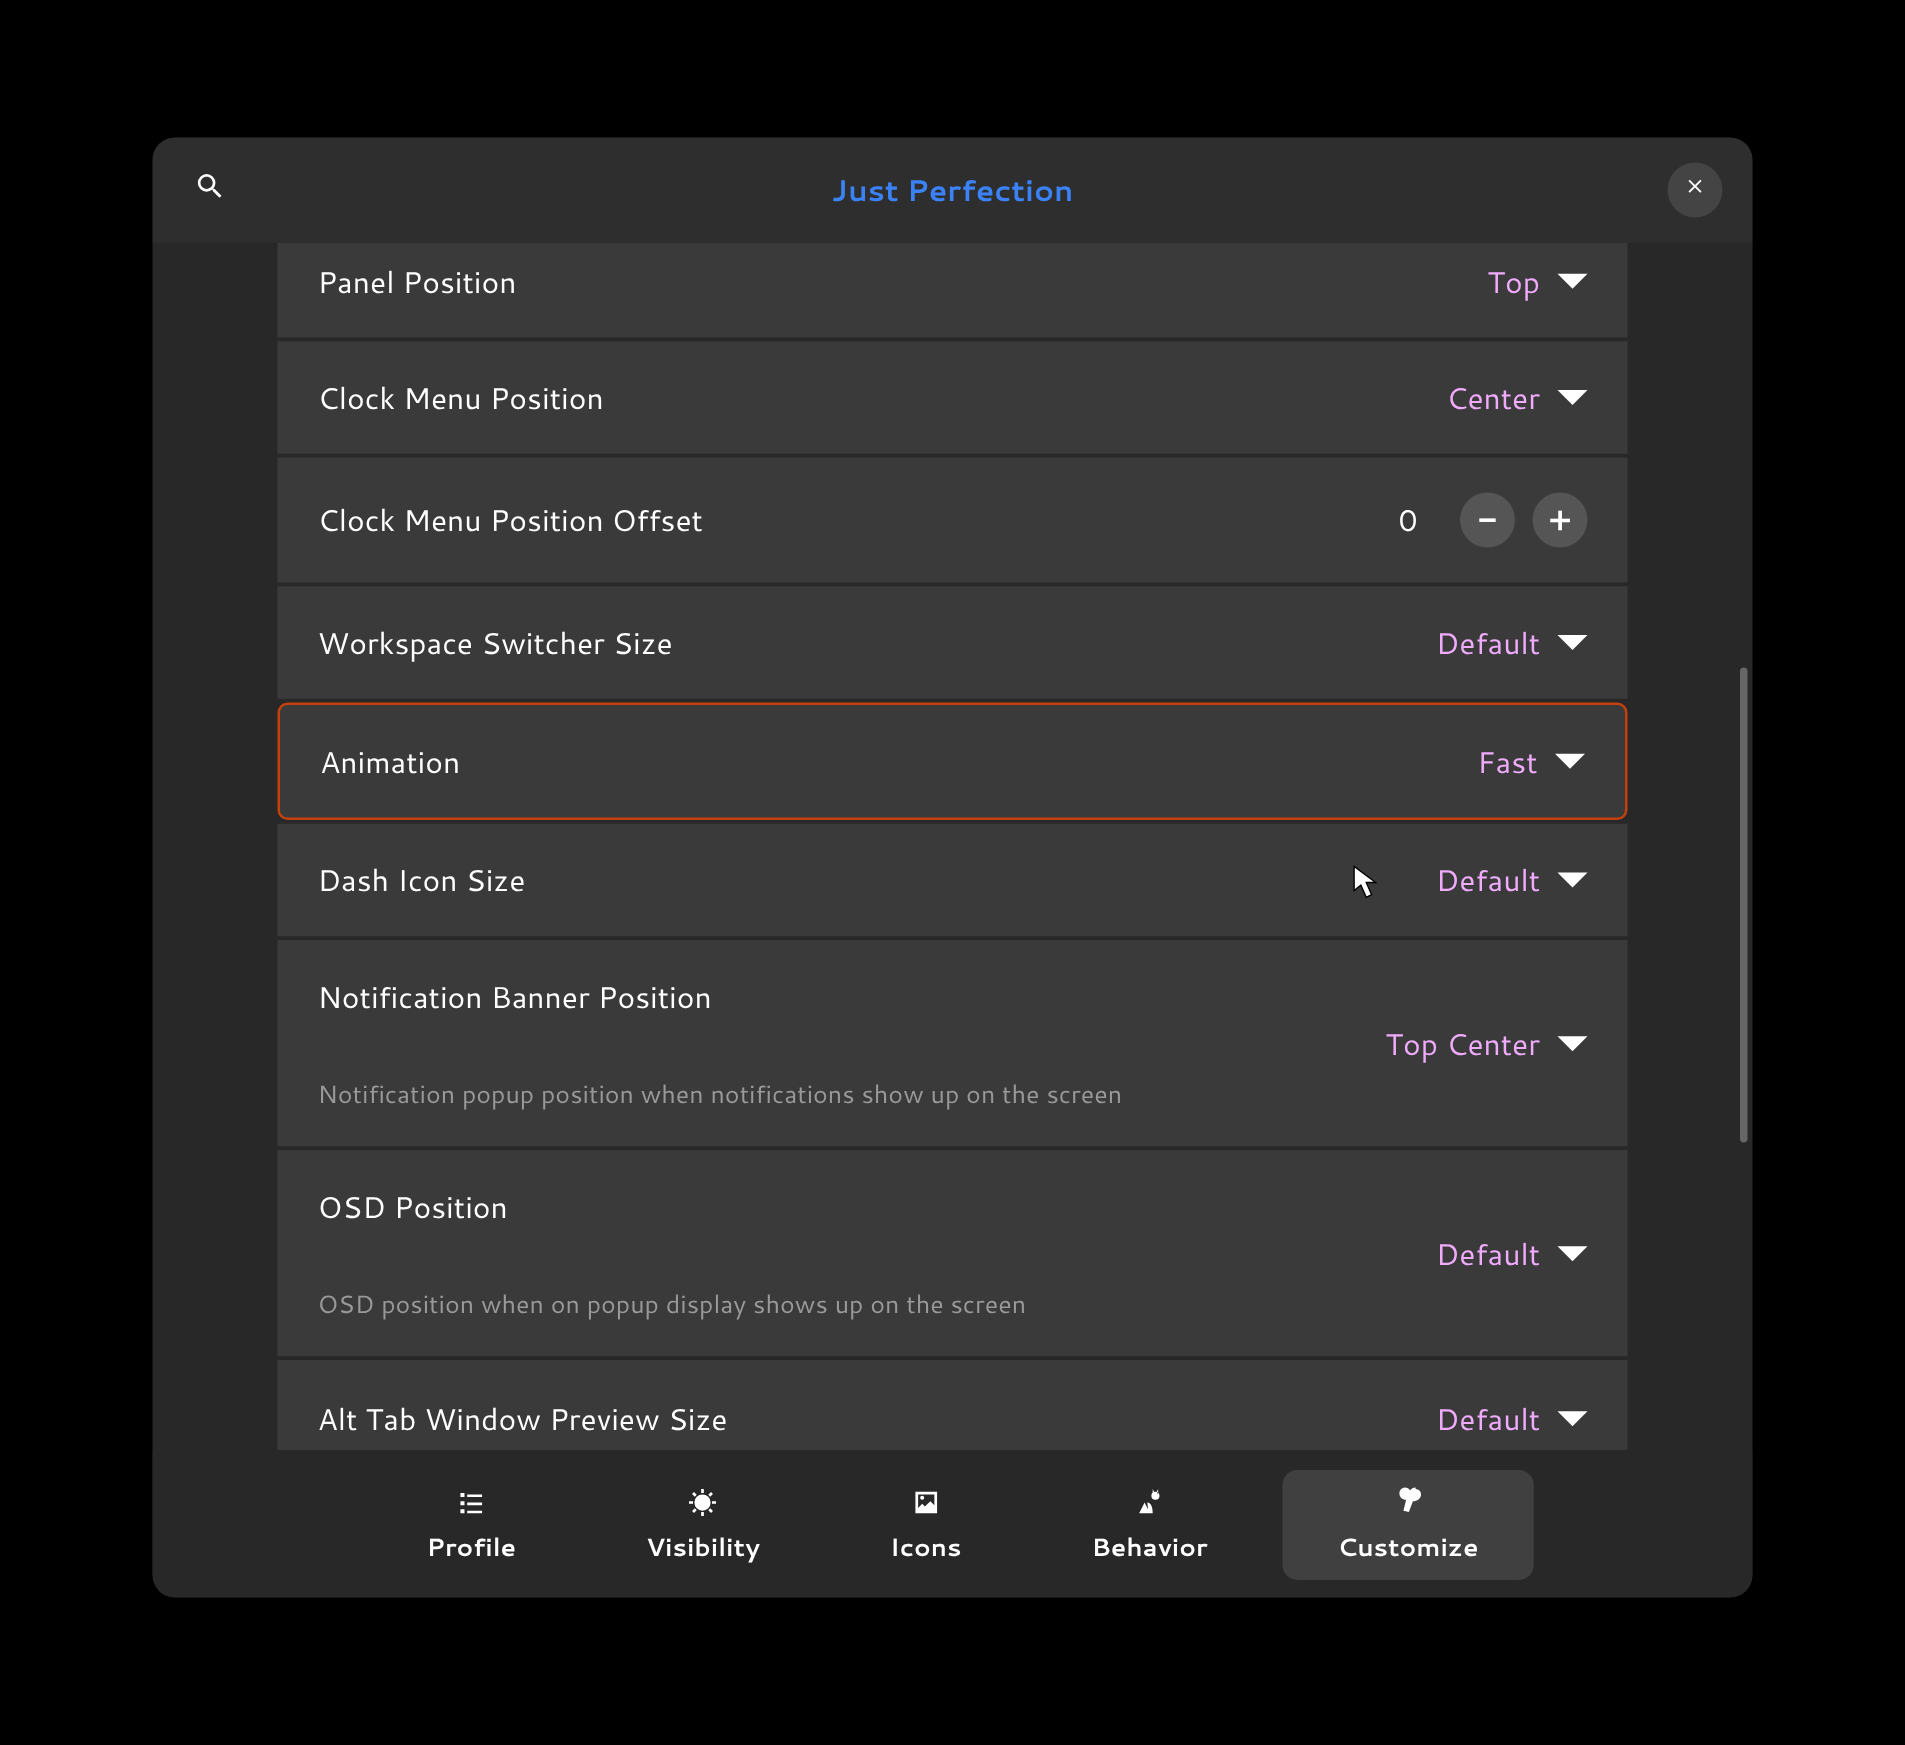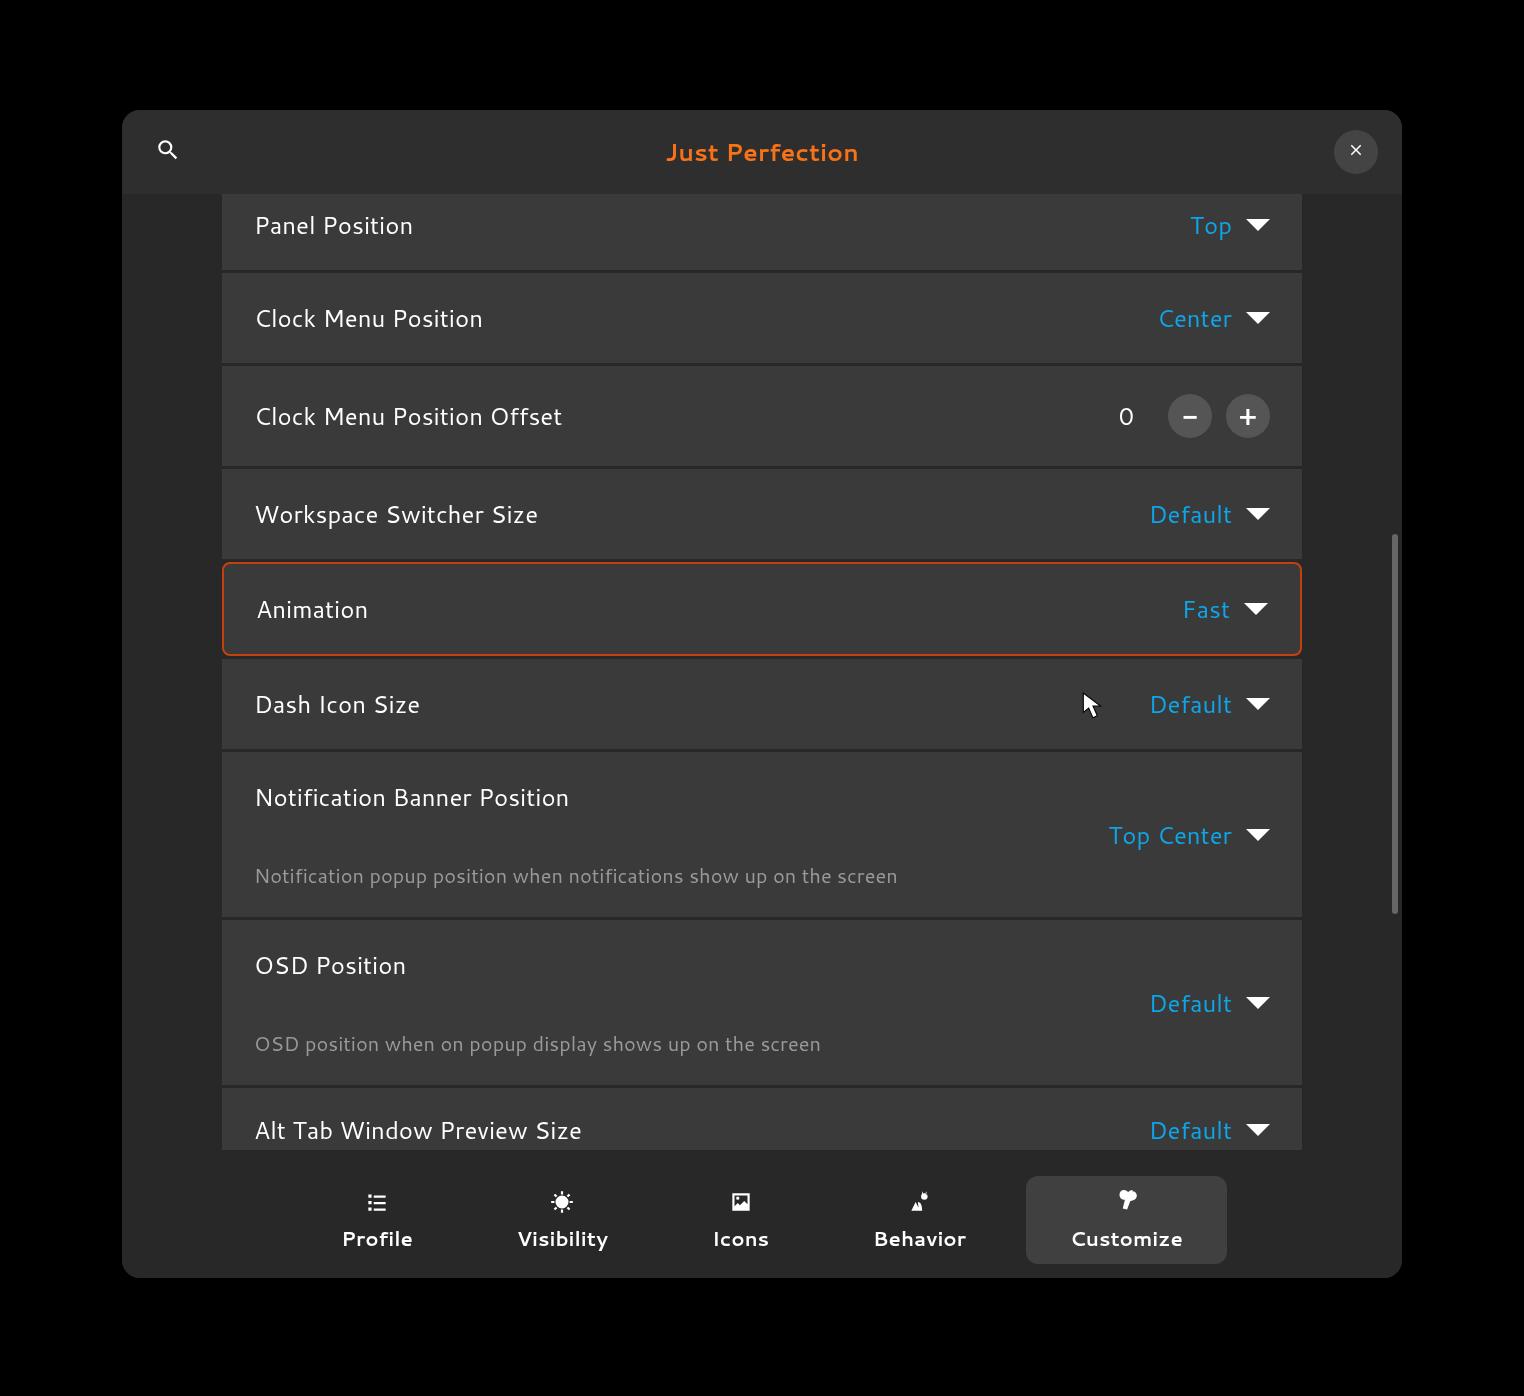--- a/index.html
+++ b/index.html
@@ -28,21 +28,21 @@
 
 .header {
   display: flex;
   align-items: center;
   justify-content: space-between;
   padding: 20px 24px;
   background: #2e2e2e;
 }
 
 .header-title {
-  color: #f97316;
+  color: #3b82f6;
   font-size: 24px;
   font-weight: 700;
   flex: 1;
   text-align: center;
 }
 
 .icon-btn {
   width: 44px;
   height: 44px;
   display: flex;
@@ -87,21 +87,21 @@
   padding-top: 14px;
 }
 
 .setting-row.selected {
   border: 2px solid #c2410c;
   border-radius: 8px;
 }
 
 .setting-row.last-partial {
   padding-bottom: 6px;
-  height: 62px;
+  height: 72px;
 }
 
 .setting-label {
   color: #fff;
   font-size: 24px;
   font-weight: 500;
 }
 
 .setting-subtitle {
   color: #999;
@@ -115,21 +115,21 @@
   gap: 41px;
 }
 
 .setting-control {
   display: flex;
   align-items: center;
   gap: 14px;
 }
 
 .setting-value {
-  color: #0ea5e9;
+  color: #f0abfc;
   font-size: 24px;
   font-weight: 500;
 }
 
 .chevron {
   width: 0;
   height: 0;
   border-left: 12px solid transparent;
   border-right: 12px solid transparent;
   border-top: 12px solid #fff;

